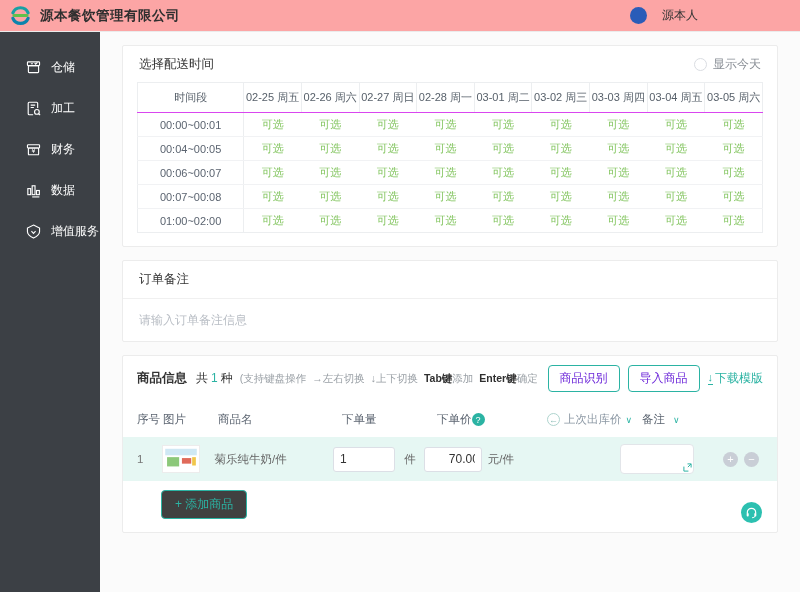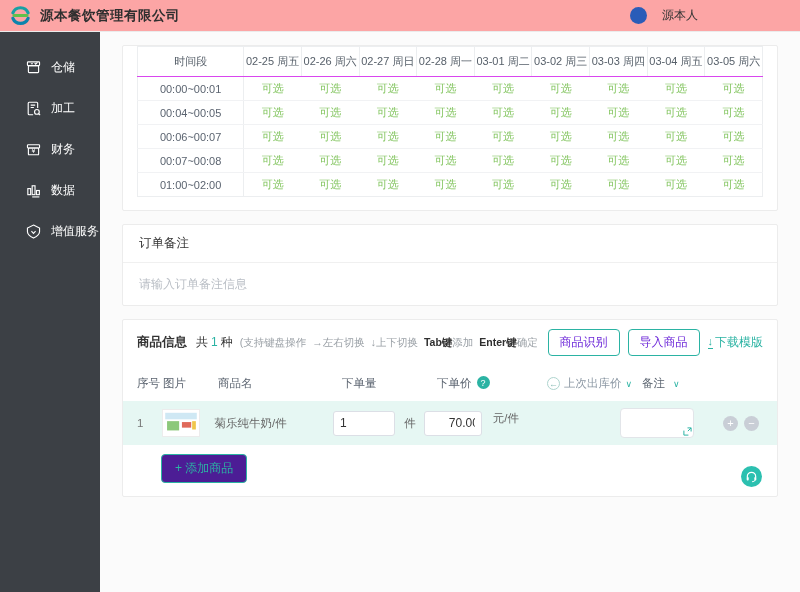--- a/index.html
+++ b/index.html
@@ -74,21 +74,21 @@
   .prod-actions { margin-left:auto; display:flex; align-items:center; gap:8px; flex:none; padding-left:8px; }
   .btn-outline {
     border:1px solid #2bb3a3; color:#6d28d9; background:#fff; border-radius:4px;
     font-size:12px; padding:4px 11px; cursor:pointer; font-family:inherit; white-space:nowrap;
   }
   .link-download { color:#2bb3a3; font-size:12px; display:flex; align-items:center; gap:2px; cursor:pointer; white-space:nowrap; }
   .dl-icon { border-bottom:1.2px solid #2bb3a3; font-size:11px; line-height:1.05; }
 
   .prod-cols { display:flex; align-items:center; padding:12px 14px 10px; font-size:11.5px; color:#5b6470; }
   .c-idx { width:26px; } .c-img { width:55px; } .c-name { width:124px; }
-  .c-qty { width:95px; } .c-price { width:110px; display:flex; gap:5px; }
+  .c-qty { width:95px; } .c-price { width:110px; display:flex; align-items:center; }
   .c-last { width:95px; display:flex; align-items:center; gap:4px; color:#8c98a4; }
   .c-note { width:108px; display:flex; align-items:center; gap:8px; }
   .help {
     width:13px; height:13px; border-radius:50%; background:#2bb3a3; color:#fff; font-size:9px;
     display:inline-flex; align-items:center; justify-content:center; cursor:pointer; flex:none;
   }
   .circ {
     width:13px; height:13px; border-radius:50%; border:1px solid #aed4ce; color:#8fbfb8; font-size:9px;
     display:inline-flex; align-items:center; justify-content:center; flex:none;
   }
@@ -107,21 +107,21 @@
   .note-in { width:74px; height:30px; border:1px solid #e2e5e9; border-radius:4px; background:#fff;
     font:12px "Liberation Sans","DejaVu Sans",sans-serif; padding:0 6px; outline:none; }
   .note-expand { position:absolute; right:2px; bottom:2px; width:9px; height:9px; cursor:pointer; }
   .row-actions { flex:1; display:flex; justify-content:flex-end; align-items:center; gap:6px; padding-right:4px; }
   .round-btn {
     width:15px; height:15px; border-radius:50%; background:#c9ced6; color:#fff; border:none;
     font-size:11px; line-height:13px; display:inline-flex; align-items:center; justify-content:center; cursor:pointer; padding:0;
   }
   .add-row { padding:9px 14px 13px; }
   .btn-add {
-    margin-left:24px; border:1px solid #2bb3a3; color:#2bb3a3; background:#4c1d95; border-radius:4px;
+    margin-left:24px; border:1px solid #2bb3a3; color:#2bb3a3; background:#404040; border-radius:4px;
     font-size:12px; padding:5px 13px; cursor:pointer; font-family:inherit;
   }
   .float-cs {
     position:absolute; right:15px; bottom:9px; width:21px; height:21px; border-radius:50%;
     background:#2cc0b0; display:flex; align-items:center; justify-content:center; cursor:pointer;
   }
 </style>
 </head>
 <body>
 
@@ -178,20 +178,27 @@
       <path d="M9,2.2 L15.4,5.4 V9.2 C15.4,12.8 9,16 9,16 C9,16 2.6,12.8 2.6,9.2 V5.4 Z"></path>
       <path d="M6.8,8.6 l2.2,2.4 2.2,-2.4"></path>
     </svg>
     <span>增值服务</span>
   </div>
 </nav>
 
 <main class="main">
 
   <section class="card">
+    <div class="card-head">
+      <span class="card-title">选择配送时间</span>
+      <span class="show-today">
+        <span class="radio"></span>
+        <span>显示今天</span>
+      </span>
+    </div>
     <div class="delivery-wrap">
       <table class="delivery">
           <thead>
             <tr>
               <th class="th-time">时间段</th>
               <th>02-25 周五</th>
               <th>02-26 周六</th>
               <th>02-27 周日</th>
               <th>02-28 周一</th>
               <th>03-01 周二</th>

